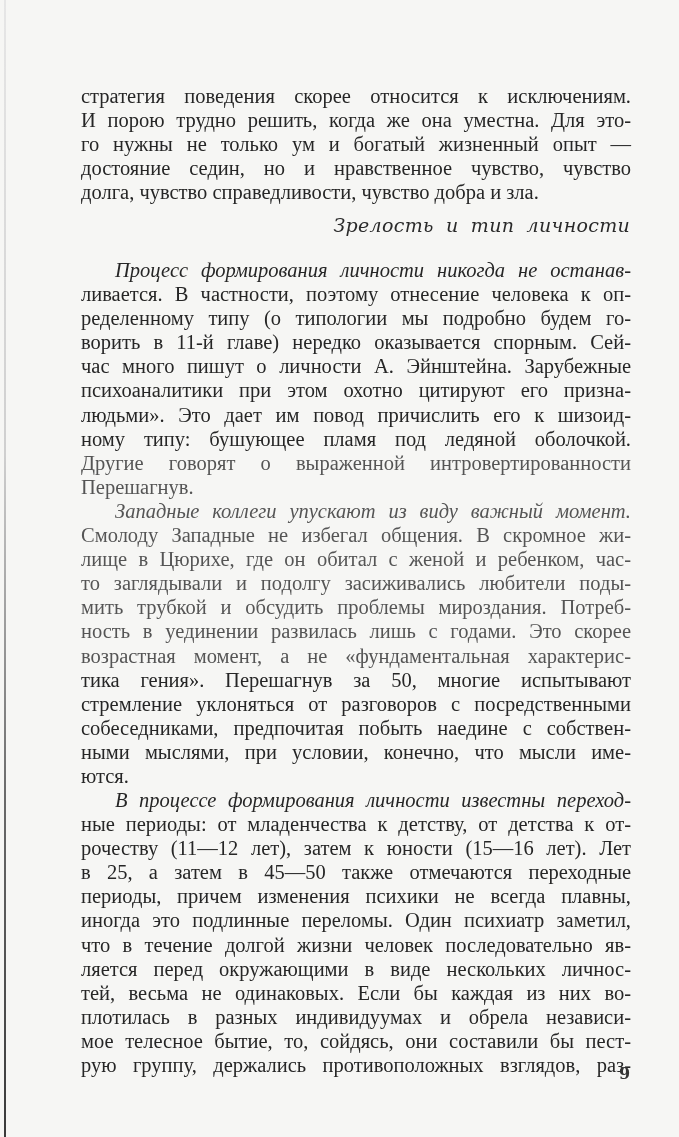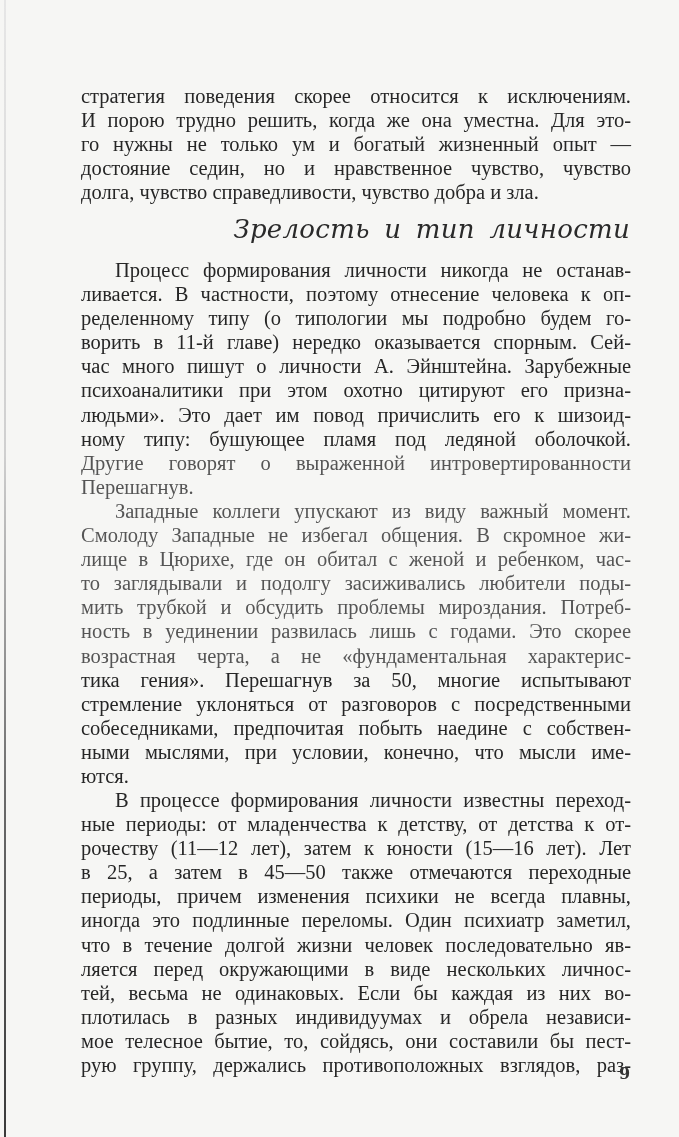--- a/index.html
+++ b/index.html
@@ -36,28 +36,29 @@
     text-align: justify;
     text-align-last: justify;
     height: 24.1px;
     margin-left: 32px;
   }
   .line.last {
     text-align-last: left;
   }
   .line.indent {
     padding-left: 34px;
+    font-style: italic;
   }
   .heading {
     position: absolute;
     right: 49px;
     top: 214px;
     font-family: "DejaVu Serif", "Liberation Serif", serif;
     font-style: italic;
-    font-size: 26px;
+    font-size: 19px;
     color: #2a2a2a;
     letter-spacing: 0.3px;
     word-spacing: 6px;
   }
   .page-number {
     position: absolute;
     left: 619px;
     top: 1064px;
     font-family: "DejaVu Serif", serif;
     font-weight: bold;
@@ -94,21 +95,21 @@
   <span class="line last faded">Перешагнув.</span>
 </div>
 
 <div class="text-block" style="top:499px;">
   <span class="line indent faded">Западные коллеги упускают из виду важный момент.</span>
   <span class="line faded">Смолоду Западные не избегал общения. В скромное жи-</span>
   <span class="line faded">лище в Цюрихе, где он обитал с женой и ребенком, час-</span>
   <span class="line faded">то заглядывали и подолгу засиживались любители поды-</span>
   <span class="line faded">мить трубкой и обсудить проблемы мироздания. Потреб-</span>
   <span class="line faded">ность в уединении развилась лишь с годами. Это скорее</span>
-  <span class="line faded">возрастная черта, а не «фундаментальная характерис-</span>
+  <span class="line faded">возрастная момент, а не «фундаментальная характерис-</span>
   <span class="line">тика гения». Перешагнув за 50, многие испытывают</span>
   <span class="line">стремление уклоняться от разговоров с посредственными</span>
   <span class="line">собеседниками, предпочитая побыть наедине с собствен-</span>
   <span class="line">ными мыслями, при условии, конечно, что мысли име-</span>
   <span class="line last">ются.</span>
 </div>
 
 <div class="text-block" style="top:788px;">
   <span class="line indent">В процессе формирования личности известны переход-</span>
   <span class="line">ные периоды: от младенчества к детству, от детства к от-</span>

